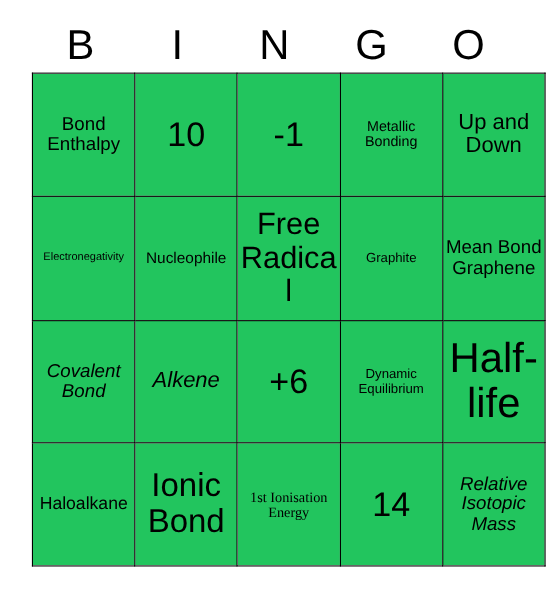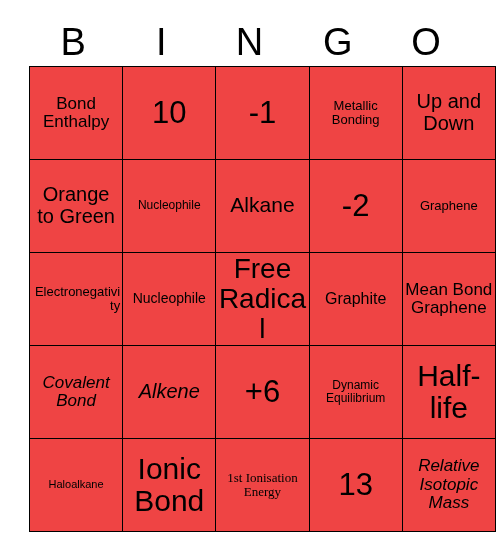--- a/index.html
+++ b/index.html
@@ -59,21 +59,21 @@
     height: 89.8px;
   }
   .cell {
     border: 1px solid #000000;
     width: 88.2px;
     height: 89.8px;
     padding: 1px 2px;
     text-align: center;
     vertical-align: middle;
     overflow: hidden;
-    background: #ef4444;
+    background: #22c55e;
   }
   .cell-text {
     display: block;
     line-height: 1.08;
     color: #000000;
     word-wrap: break-word;
     overflow-wrap: break-word;
   }
 </style>
 </head>
@@ -103,81 +103,64 @@
           </td>
         <td class="cell">
             <span class="cell-text" style="font-size: 13px;">Metallic Bonding</span>
           </td>
         <td class="cell">
             <span class="cell-text" style="font-size: 20px;">Up and Down</span>
           </td>
       </tr>
       <tr>
         <td class="cell">
-            <span class="cell-text" style="font-size: 20px;">Orange to Green</span>
-          </td>
-        <td class="cell">
-            <span class="cell-text" style="font-size: 12px;">Nucleophile</span>
-          </td>
-        <td class="cell">
-            <span class="cell-text" style="font-size: 21px;">Alkane</span>
-          </td>
-        <td class="cell">
-            <span class="cell-text" style="font-size: 31px;">-2</span>
-          </td>
-        <td class="cell">
-            <span class="cell-text" style="font-size: 13px;">Graphene</span>
-          </td>
-      </tr>
-      <tr>
-        <td class="cell">
-            <span class="cell-text" style="font-size: 13px; text-align: right;">Electronegativity</span>
+            <span class="cell-text" style="font-size: 10px;">Electronegativity</span>
           </td>
         <td class="cell">
             <span class="cell-text" style="font-size: 14px;">Nucleophile</span>
           </td>
         <td class="cell">
             <span class="cell-text" style="font-size: 28px;">Free Radical</span>
           </td>
         <td class="cell">
-            <span class="cell-text" style="font-size: 16px;">Graphite</span>
+            <span class="cell-text" style="font-size: 12px;">Graphite</span>
           </td>
         <td class="cell">
             <span class="cell-text" style="font-size: 17px;">Mean Bond Graphene</span>
           </td>
       </tr>
       <tr>
         <td class="cell">
             <span class="cell-text" style="font-size: 17px; font-style: italic;">Covalent Bond</span>
           </td>
         <td class="cell">
             <span class="cell-text" style="font-size: 20px; font-style: italic;">Alkene</span>
           </td>
         <td class="cell">
             <span class="cell-text" style="font-size: 31px;">+6</span>
           </td>
         <td class="cell">
             <span class="cell-text" style="font-size: 12px;">Dynamic Equilibrium</span>
           </td>
         <td class="cell">
-            <span class="cell-text" style="font-size: 30px;">Half-life</span>
+            <span class="cell-text" style="font-size: 38px;">Half-life</span>
           </td>
       </tr>
       <tr>
         <td class="cell">
-            <span class="cell-text" style="font-size: 11px;">Haloalkane</span>
+            <span class="cell-text" style="font-size: 16px;">Haloalkane</span>
           </td>
         <td class="cell">
             <span class="cell-text" style="font-size: 30px;">Ionic Bond</span>
           </td>
         <td class="cell">
             <span class="cell-text" style="font-size: 13px; font-family: Liberation Serif, serif;">1st Ionisation Energy</span>
           </td>
         <td class="cell">
-            <span class="cell-text" style="font-size: 31px;">13</span>
+            <span class="cell-text" style="font-size: 31px;">14</span>
           </td>
         <td class="cell">
             <span class="cell-text" style="font-size: 17px; font-style: italic;">Relative Isotopic Mass</span>
           </td>
       </tr>
     </tbody>
   </table>
 
 </div>
 

